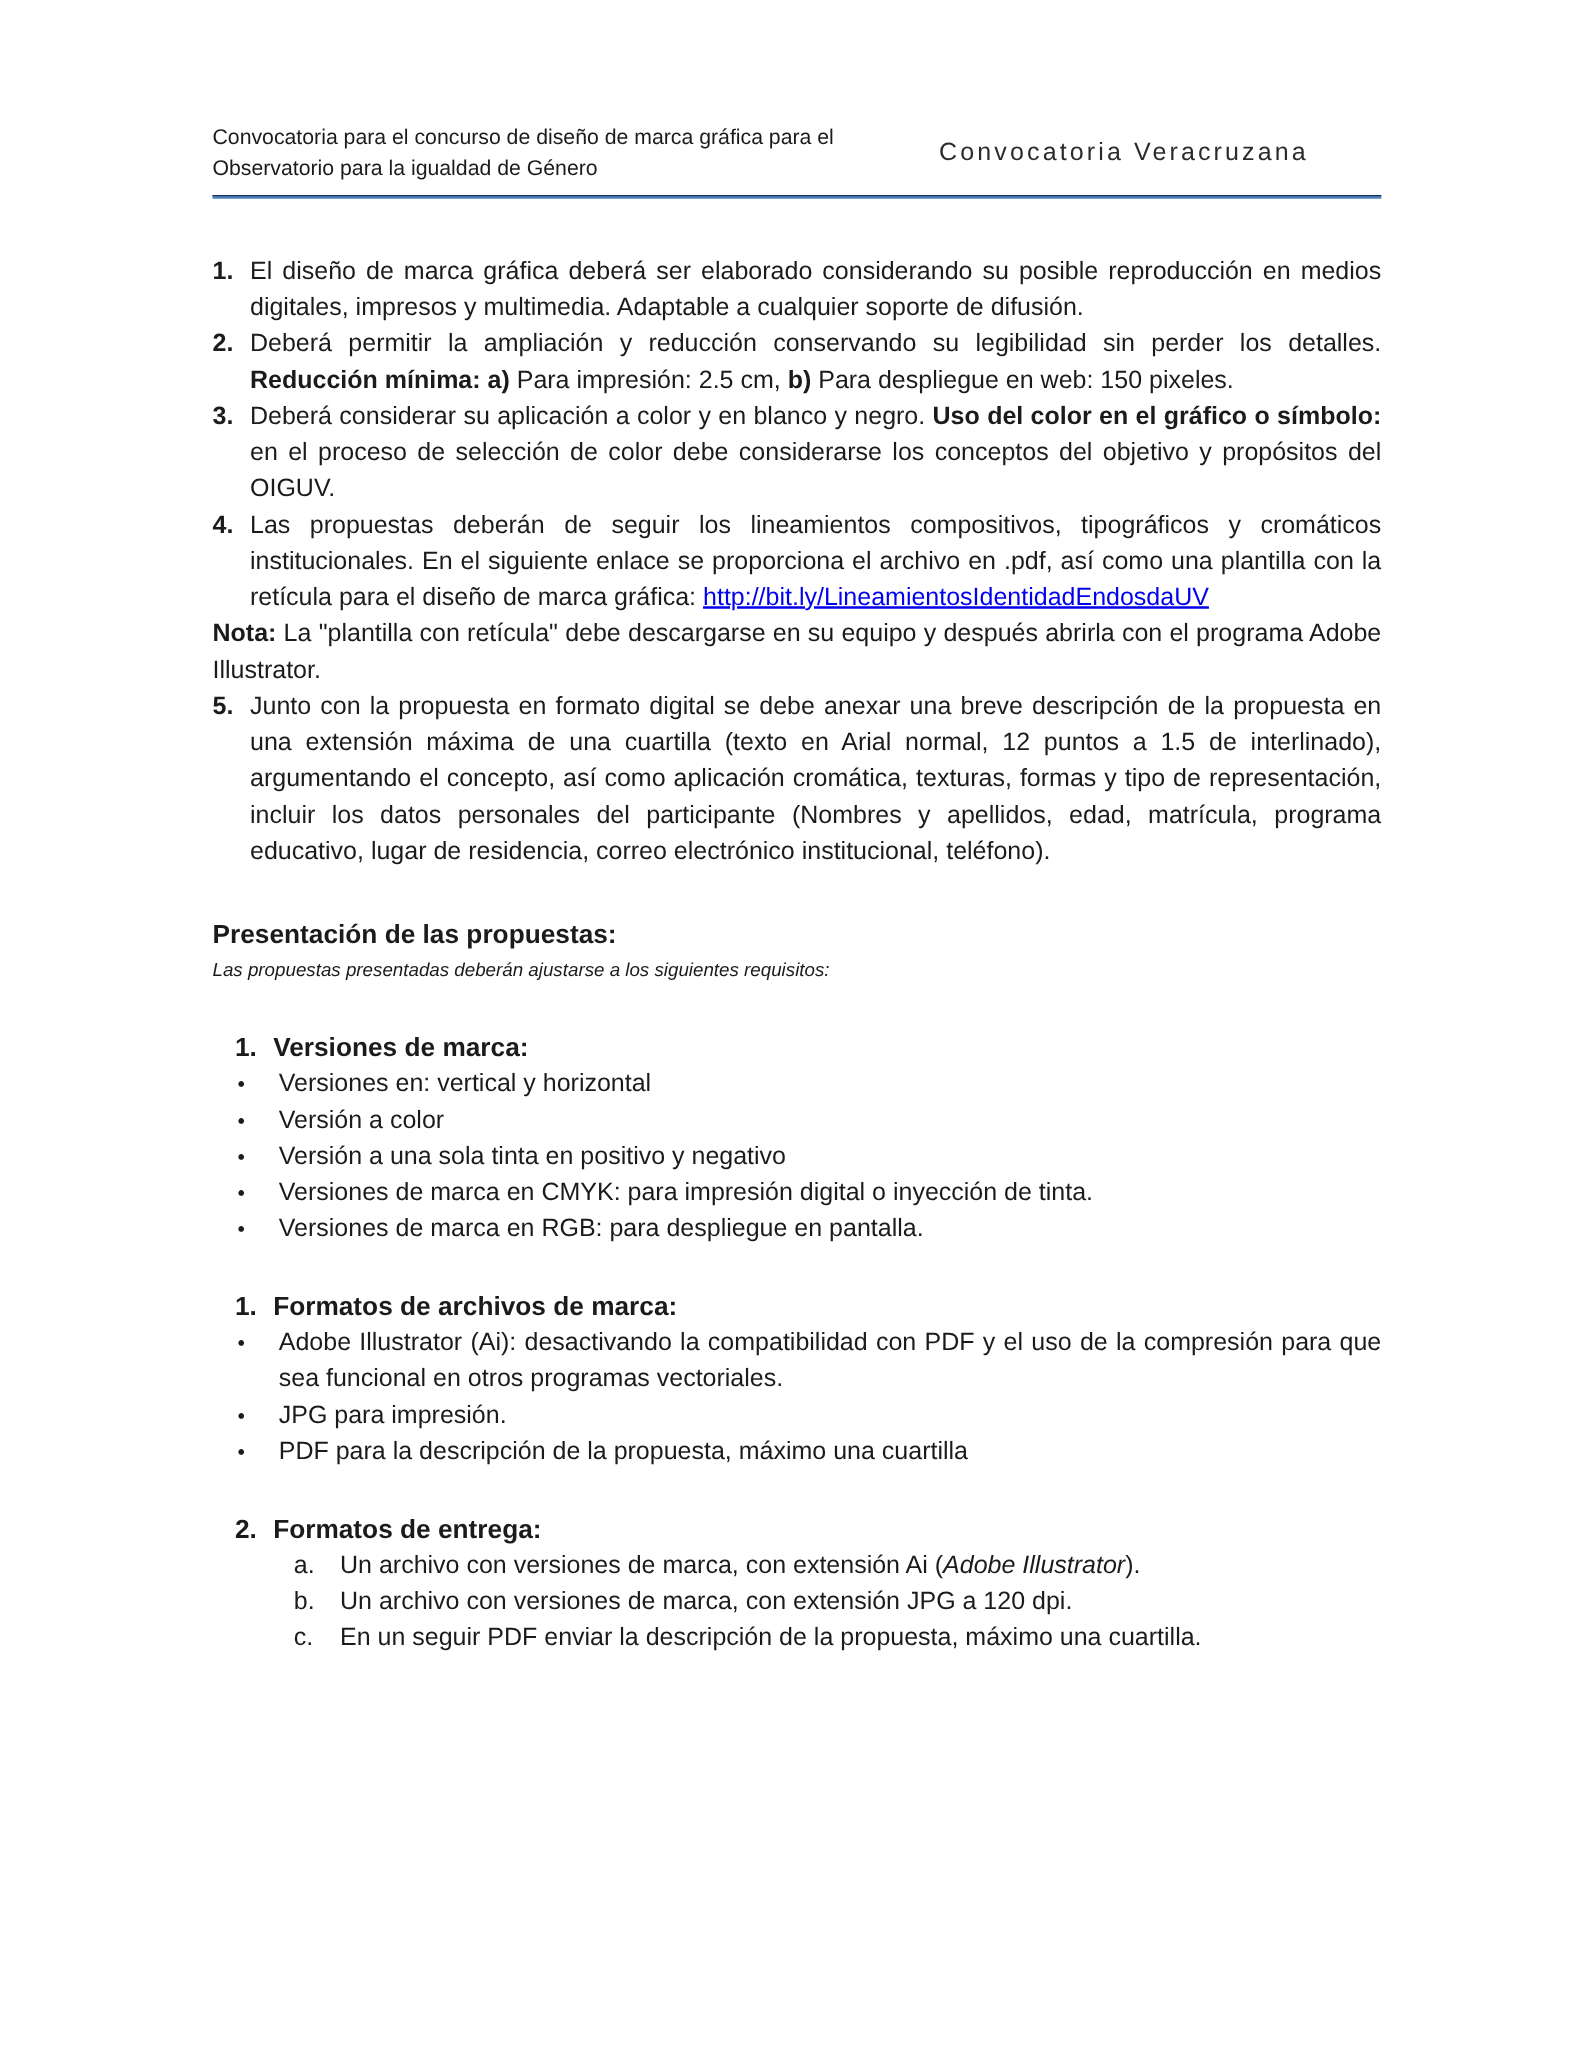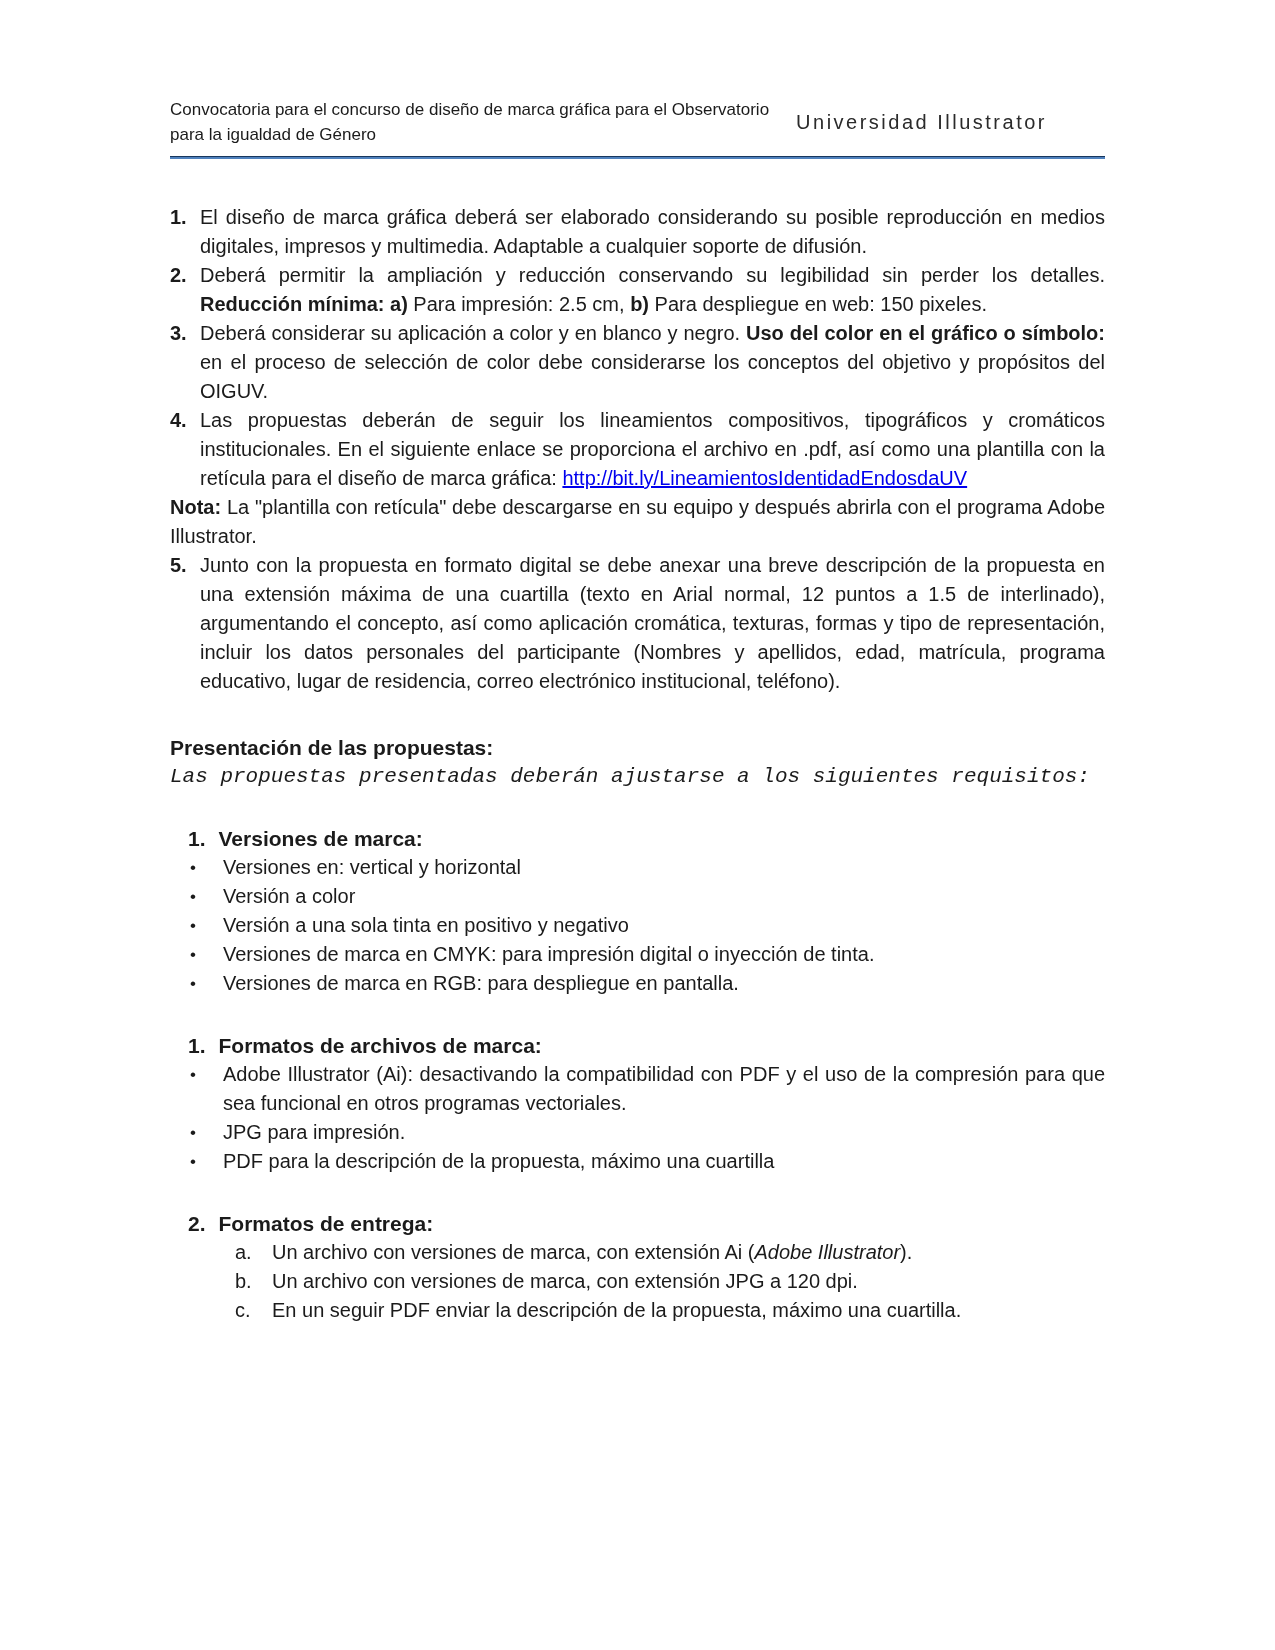--- a/index.html
+++ b/index.html
@@ -17,39 +17,39 @@
   
   .body{position:absolute;top:203px;left:170px;width:935px;font-size:20px;line-height:29px;}
   .nitem{display:flex;}
   .nitem .num{flex:none;width:30px;font-weight:bold;}
   .nitem .ntext{flex:1;text-align:justify;}
   .plain{text-align:justify;}
   .b{font-weight:bold;}
   .i{font-style:italic;text-align:center;}
   a.link{color:var(--link,#0000ee);cursor:pointer;}
   .sect-head{font-weight:bold;font-size:21px;margin-top:37px;}
-  .sect-sub{font-style:italic;font-size:21px;font-family:Liberation Mono, monospace;}
+  .sect-sub{font-style:italic;font-size:15px;}
   .subhead{display:flex;font-weight:bold;font-size:21px;margin-left:18px;margin-top:33px;}
   .subhead .shnum{flex:none;margin-right:13px;}
   .bullet{display:flex;padding-left:20px;}
   .bullet .dot{flex:none;width:33px;font-size:17px;}
   .bullet .btext{flex:1;text-align:justify;}
   .letter-row{display:flex;padding-left:65px;}
   .letter-row .letter{flex:none;width:37px;}
   .letter-row .ltext{flex:1;}
 </style>
 </head>
 <body>
 
 <div class="page">
 
   <div class="header">
     <div class="header-row">
       <div class="header-title">Convocatoria para el concurso de diseño de marca gráfica para el Observatorio para la igualdad de Género</div>
-      <div class="header-org">Universidad Illustrator</div>
+      <div class="header-org">Convocatoria Veracruzana</div>
     </div>
     <div class="header-rule"></div>
   </div>
 
   <div class="body">
 
     <div class="nitem">
       <span class="num">1.</span>
       <div class="ntext"><span>El diseño de marca gráfica deberá ser elaborado considerando su posible reproducción en medios digitales, impresos y multimedia. Adaptable a cualquier soporte de difusión.</span></div>
     </div>

